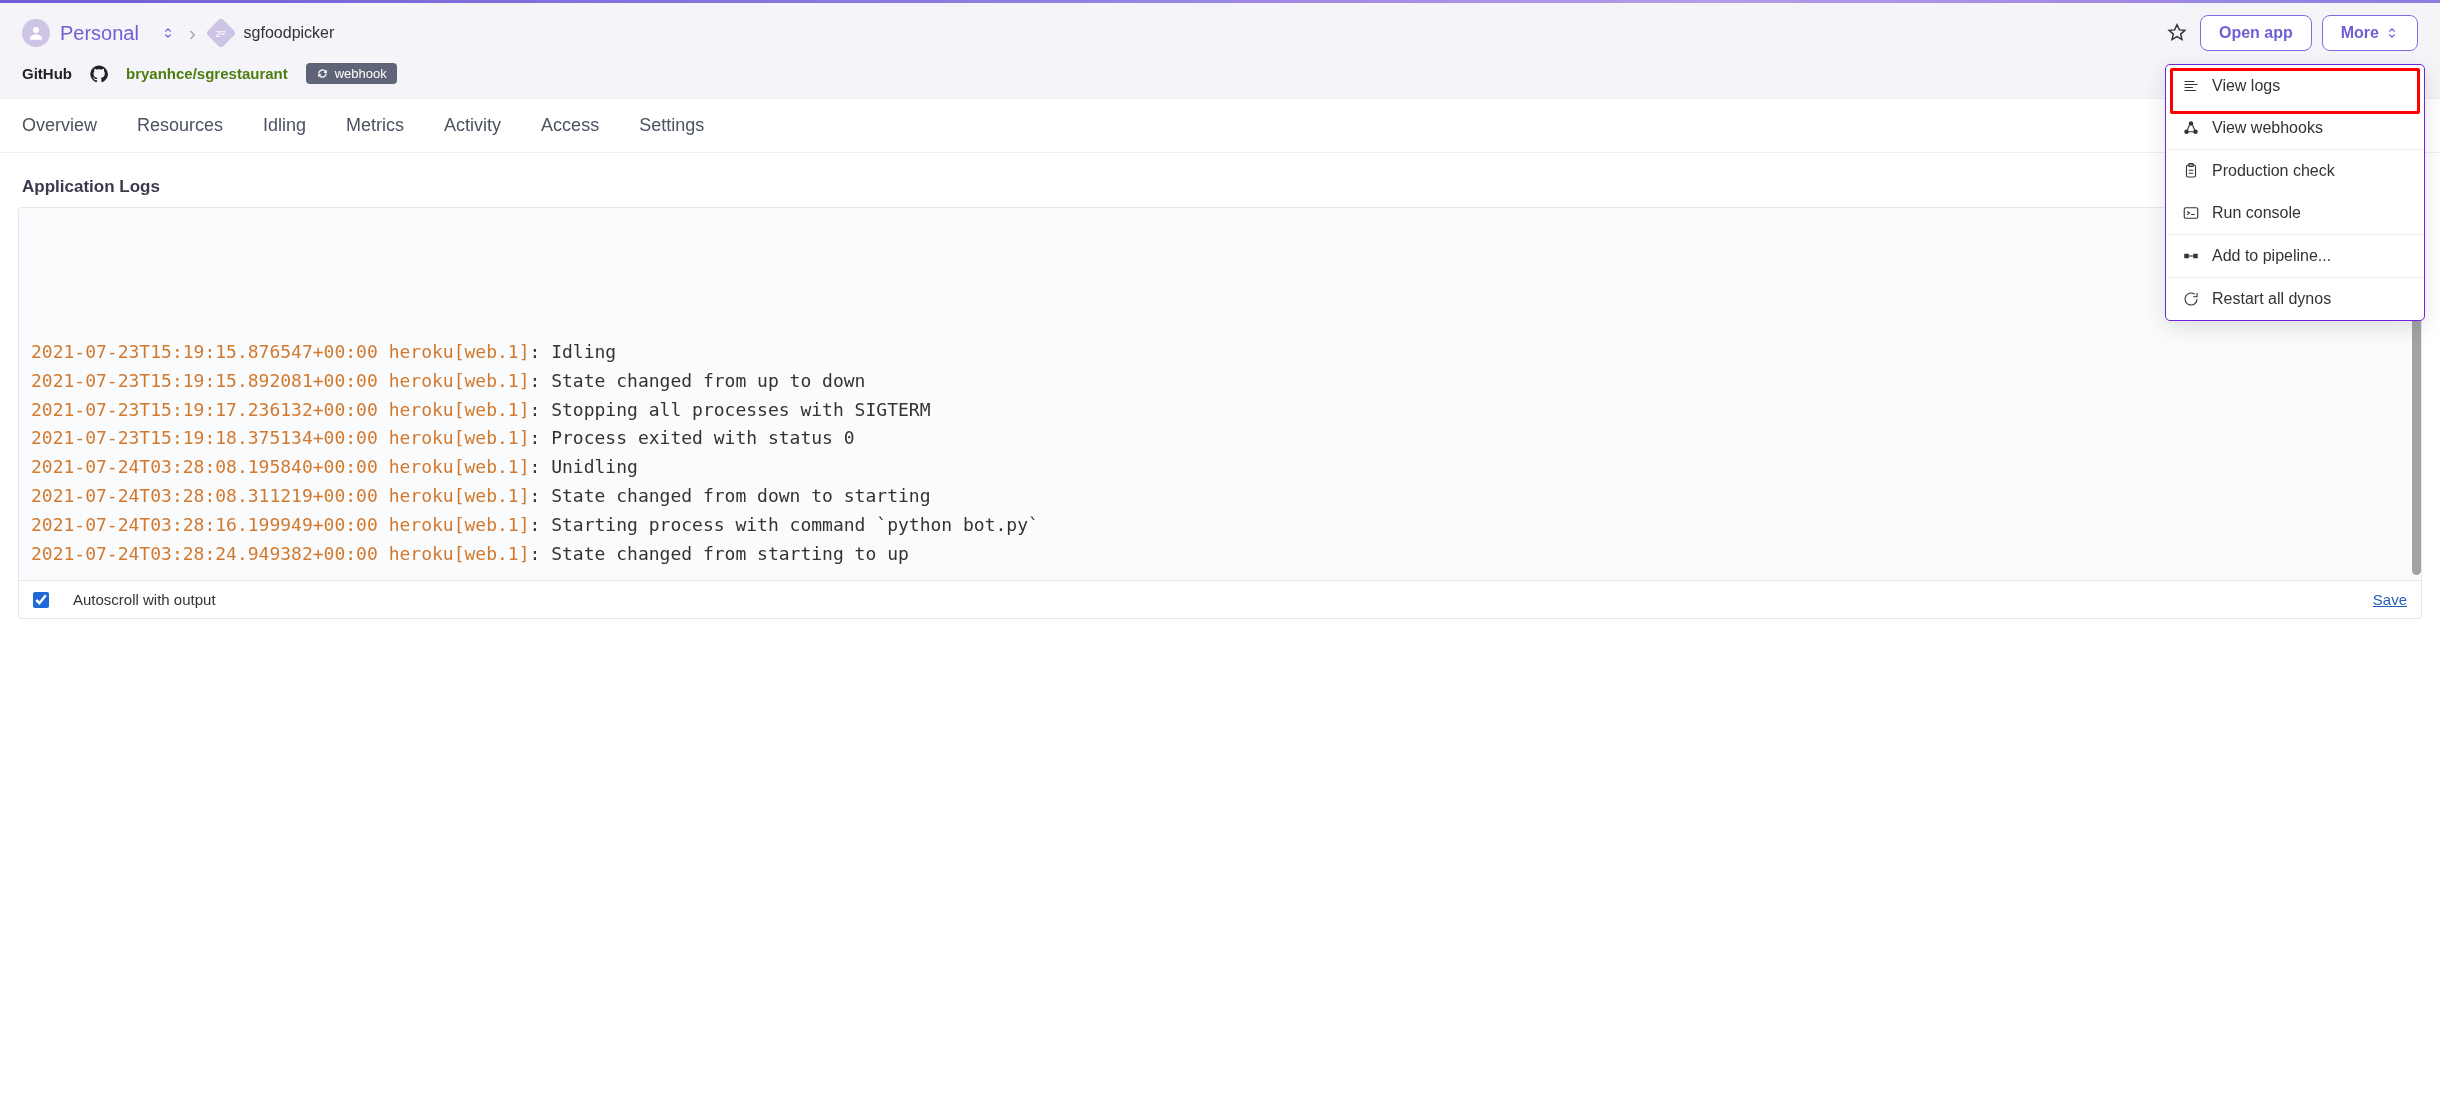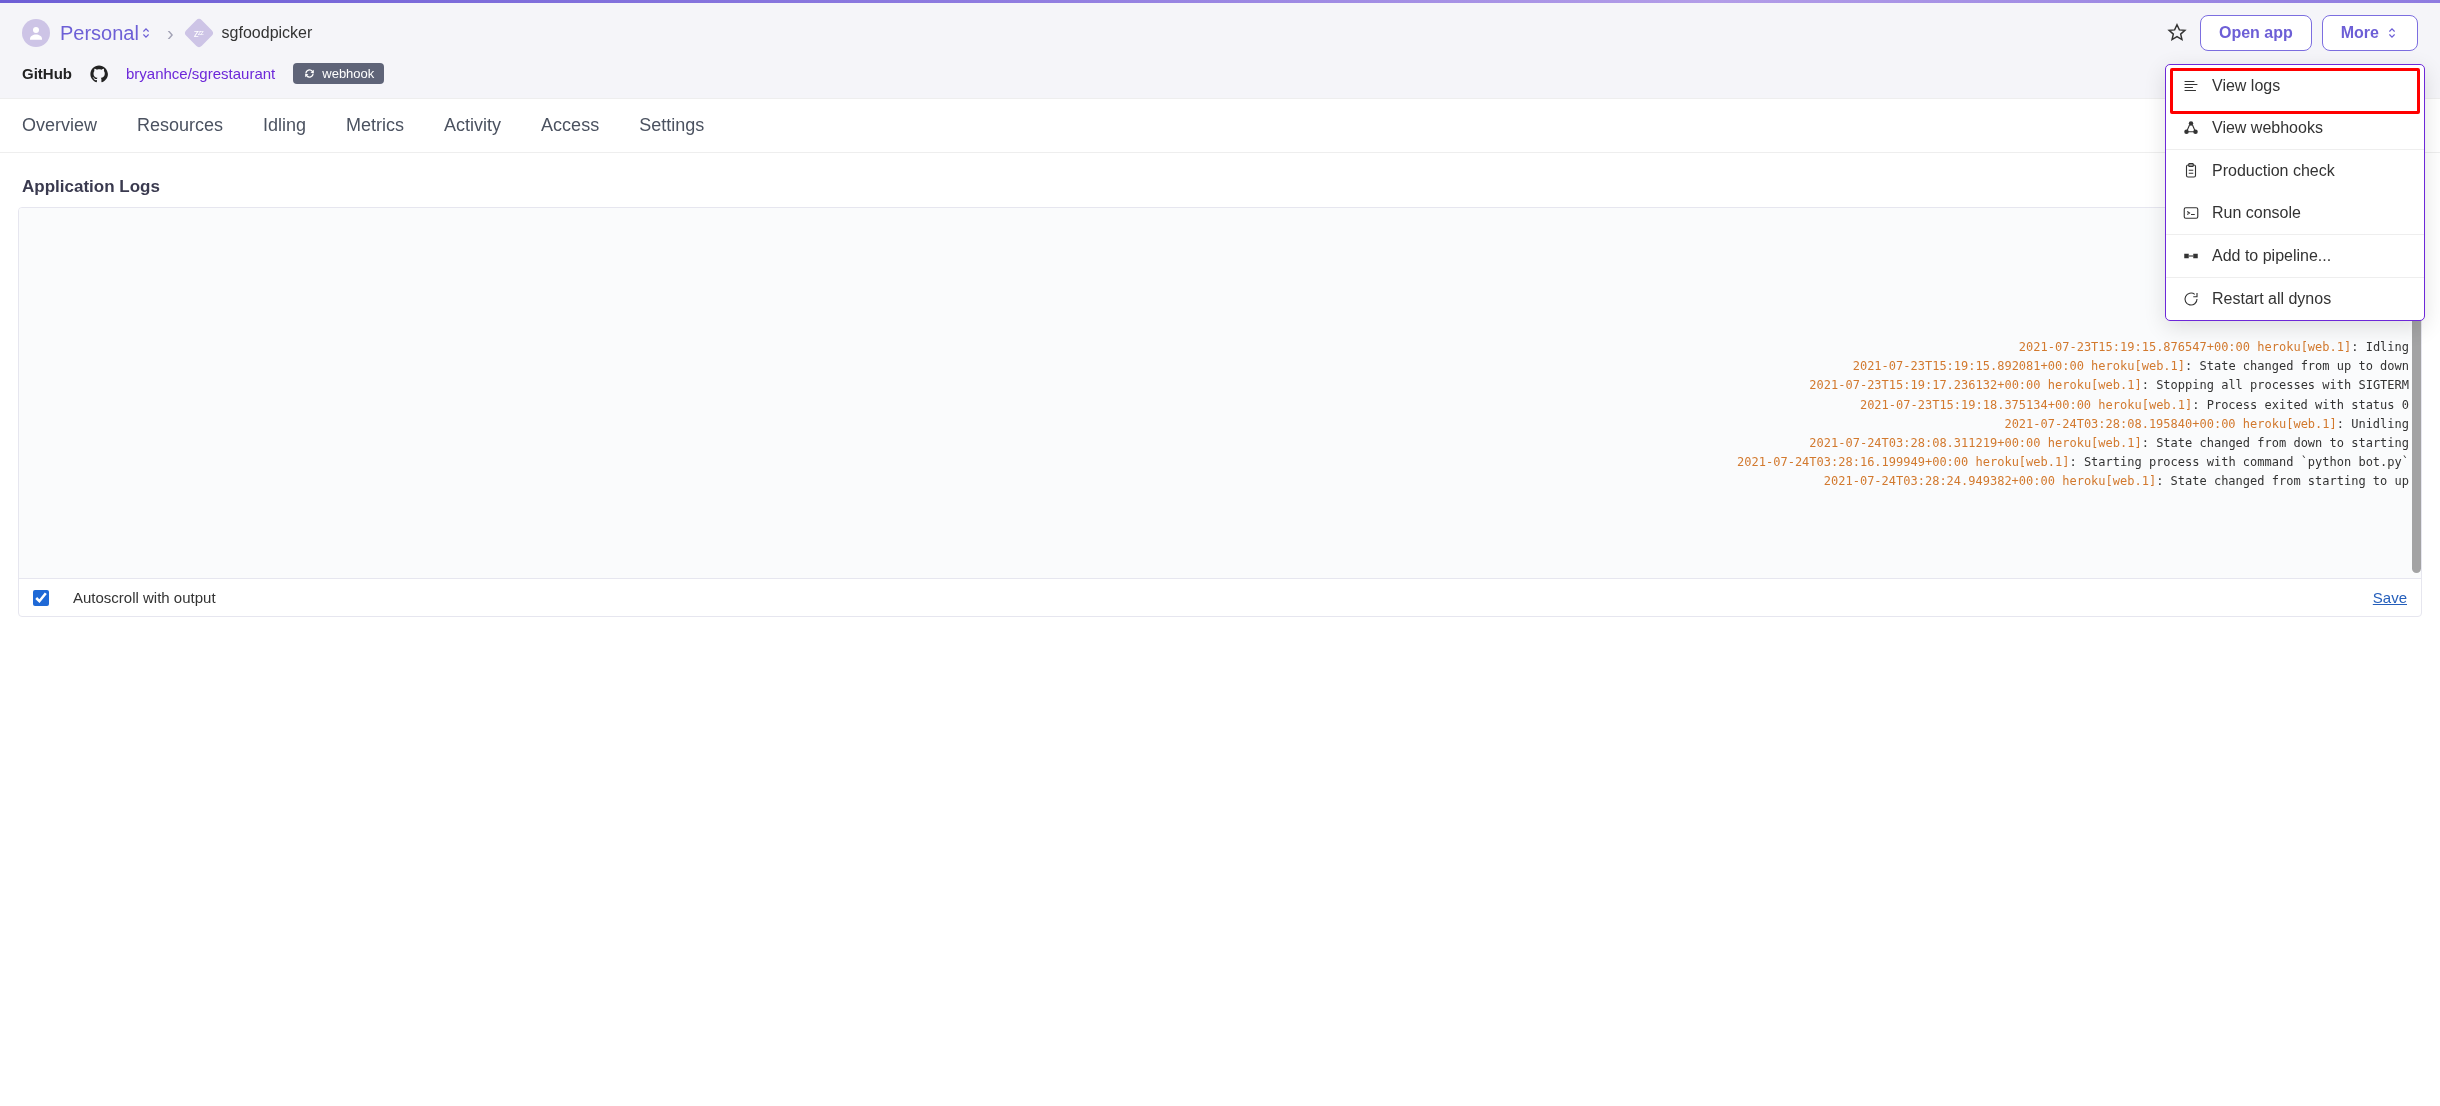--- a/index.html
+++ b/index.html
@@ -31,21 +31,21 @@
       display: inline-flex;
       align-items: center;
       justify-content: center;
     }
     .avatar-circle svg { width: 18px; height: 18px; fill: #fff; }
     .bc-link {
       color: #6d5fd6;
       font-size: 20px;
       display: inline-flex;
       align-items: center;
-      gap: 0;
+      gap: 22px;
       cursor: pointer;
     }
     .bc-caret svg { width: 14px; height: 14px; stroke: #6d5fd6; }
     .bc-sep { color: #a2a2b5; font-size: 20px; padding: 0 4px; }
     .app-icon {
       width: 22px; height: 22px;
       background: #cdc4e6;
       border-radius: 4px;
       transform: rotate(45deg);
       display: inline-flex;
@@ -86,21 +86,21 @@
     }
     .header-row2 {
       display: flex;
       align-items: center;
       gap: 18px;
       margin-top: 12px;
       font-size: 15px;
     }
     .gh-label { font-weight: 700; color: #222; }
     .gh-icon svg { width: 18px; height: 18px; fill: #222; vertical-align: middle; }
-    .gh-repo { color: #6d28d9; }
+    .gh-repo { color: #4d7c0f; font-weight: bold; }
     .webhook-pill {
       background: #5f6478;
       color: #fff;
       border-radius: 4px;
       padding: 3px 10px;
       font-size: 13px;
       display: inline-flex;
       align-items: center;
       gap: 6px;
     }
@@ -137,27 +137,26 @@
     }
     .logs-panel {
       border: 1px solid #e6e6ef;
       border-radius: 4px;
       background: #fff;
       overflow: hidden;
     }
     .logs-area {
       background: #fafbfc;
       font-family: Menlo, Consolas, monospace;
-      font-size: 12px;
+      font-size: 18px;
       line-height: 1.6;
       padding: 130px 12px 12px;
       min-height: 370px;
       overflow-y: auto;
       white-space: nowrap;
-      text-align: right;
     }
     .log-ts { color: #d2792e; }
     .log-src { color: #d2792e; }
     .log-msg { color: #333; }
     .logs-footer {
       display: flex;
       align-items: center;
       padding: 10px 14px;
       border-top: 1px solid #e6e6ef;
       font-size: 15px;

